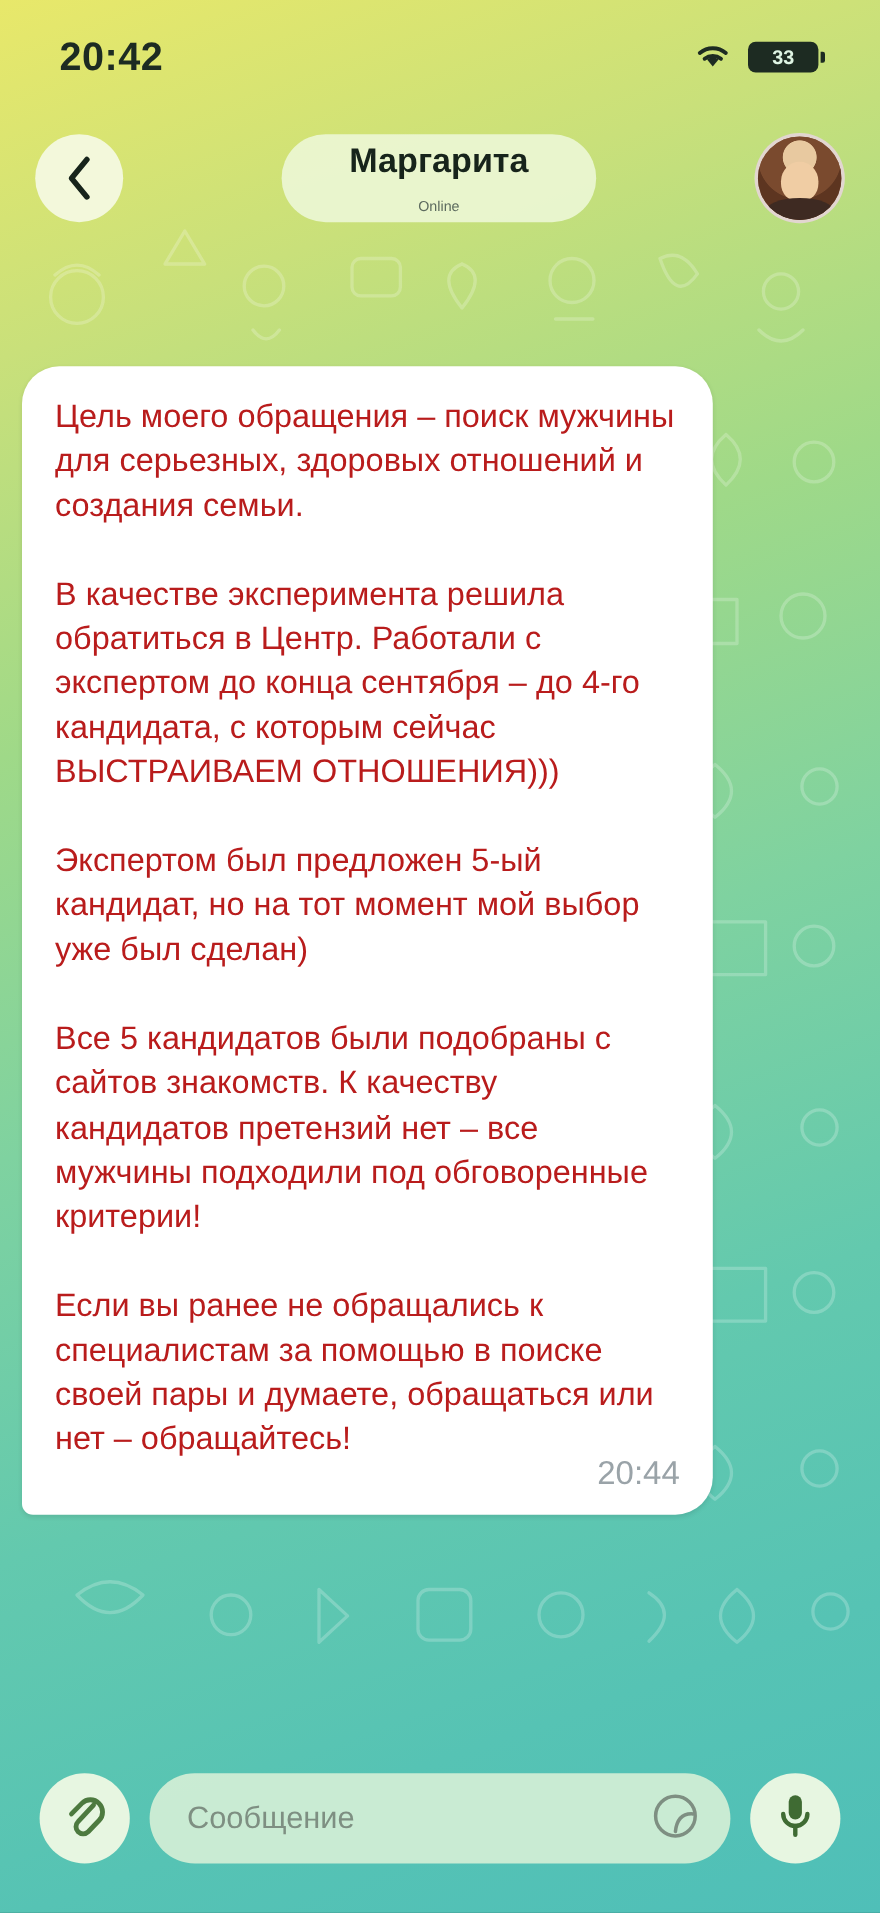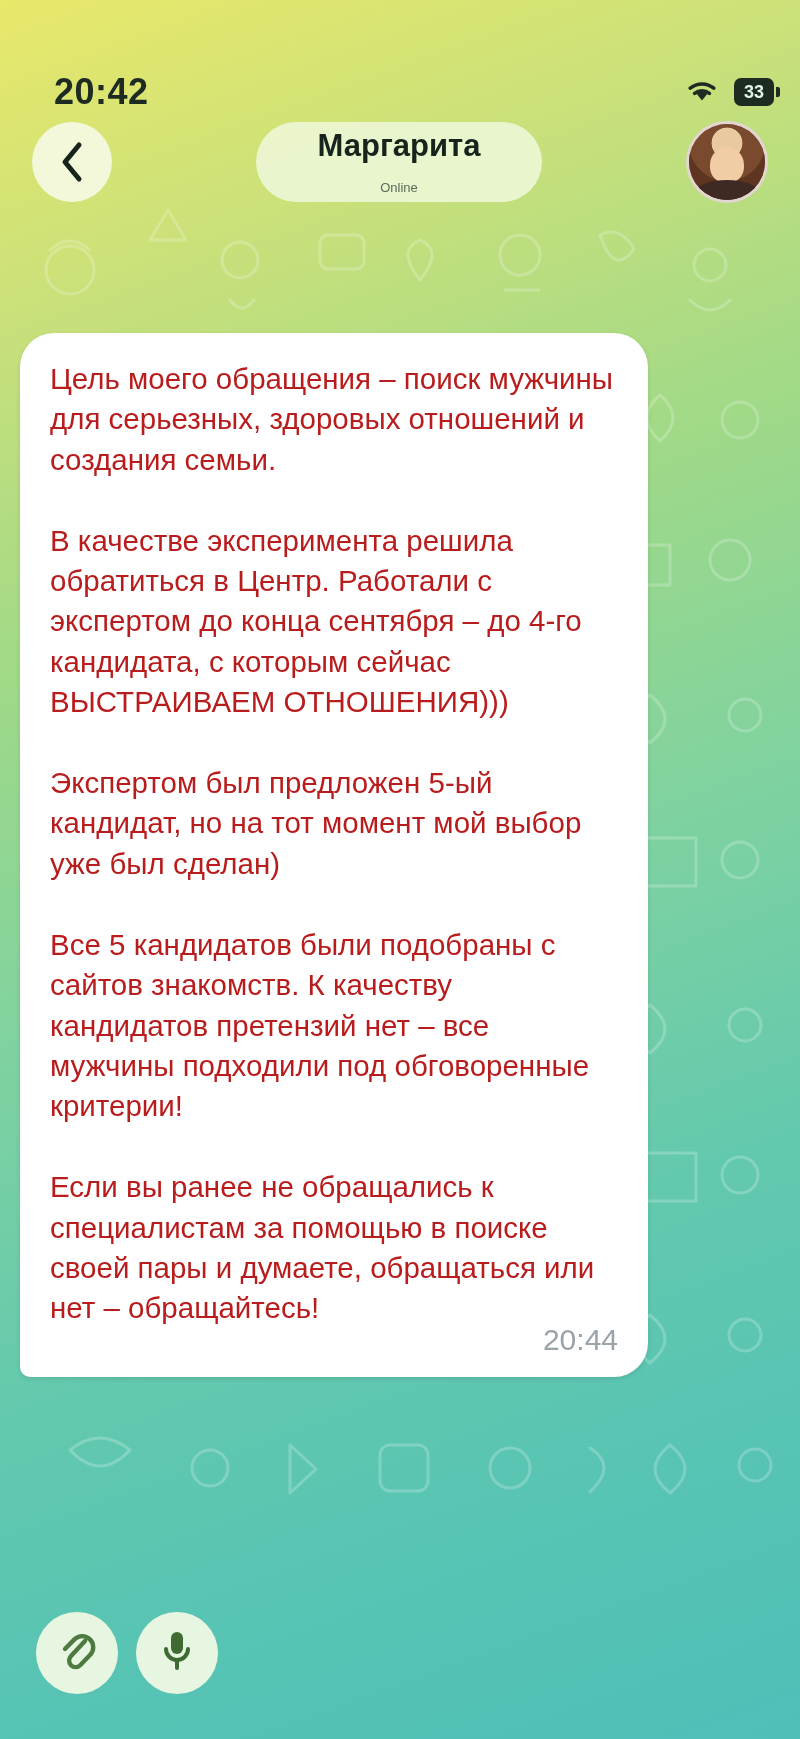--- a/index.html
+++ b/index.html
@@ -30,39 +30,38 @@
   .doodles svg { width: 100%; height: 100%; display: block; }
 
   
   .statusbar {
     position: absolute;
     top: 0; left: 0; right: 0;
     height: 104px;
     display: flex;
     align-items: center;
     justify-content: space-between;
-    padding: 0 26px 0 54px;
+    padding: 0 56px 0 54px;
     box-sizing: border-box;
     z-index: 5;
-    margin-top: 40px;
   }
   .status-time {
     font-size: 36px;
     font-weight: 600;
     color: #1d2b22;
     letter-spacing: 0.5px;
   }
   .status-right {
     display: flex;
     align-items: center;
     gap: 14px;
   }
   .battery {
     position: relative;
-    width: 40px;
+    width: 64px;
     height: 28px;
     border-radius: 7px;
     background: #1d2b22;
     display: flex;
     align-items: center;
     justify-content: center;
   }
   .battery::after {
     content: "";
     position: absolute;
@@ -395,20 +394,29 @@
 
   <div class="composer">
     <div class="round-btn">
       <span>
         <svg width="40" height="44" viewBox="0 0 40 44">
           <path d="M28 12 L14 27 a6.5 6.5 0 0 0 9.2 9.2 L33 26 a11 11 0 0 0 -15.6 -15.6 L8 20" stroke="#4d7a3f" stroke-width="4.4" fill="none" stroke-linecap="round" stroke-linejoin="round"></path>
         </svg>
       </span>
     </div>
 
+    <div class="input-pill">
+      <span class="input-placeholder">Сообщение</span>
+      <span class="sticker-icon">
+        <svg width="44" height="44" viewBox="0 0 44 44">
+          <path d="M22 4 a18 18 0 1 1 -18 18 a18 18 0 0 1 18 -18 z M40 22 a18 18 0 0 1 -18 18 a18 18 0 0 0 18 -18 z" stroke="#7e8f82" stroke-width="3.2" fill="none"></path>
+          <path d="M38 20 q-14 -1 -16 16" stroke="#7e8f82" stroke-width="3.2" fill="none" stroke-linecap="round"></path>
+        </svg>
+      </span>
+    </div>
 
     <div class="round-btn">
       <span>
         <svg width="32" height="46" viewBox="0 0 32 46">
           <rect x="10" y="4" width="12" height="22" rx="6" fill="#3f6b33"></rect>
           <path d="M5 21 a11 11 0 0 0 22 0" stroke="#3f6b33" stroke-width="4" fill="none" stroke-linecap="round"></path>
           <path d="M16 32 v8" stroke="#3f6b33" stroke-width="4" stroke-linecap="round"></path>
         </svg>
       </span>
     </div>

